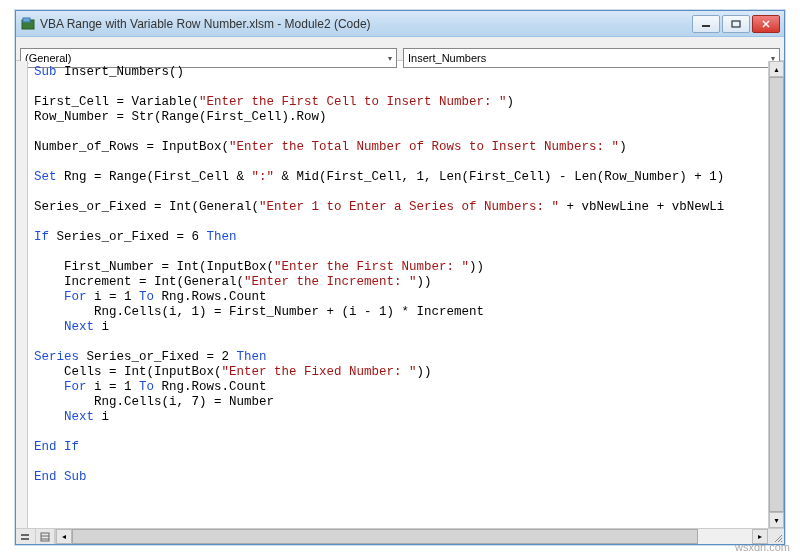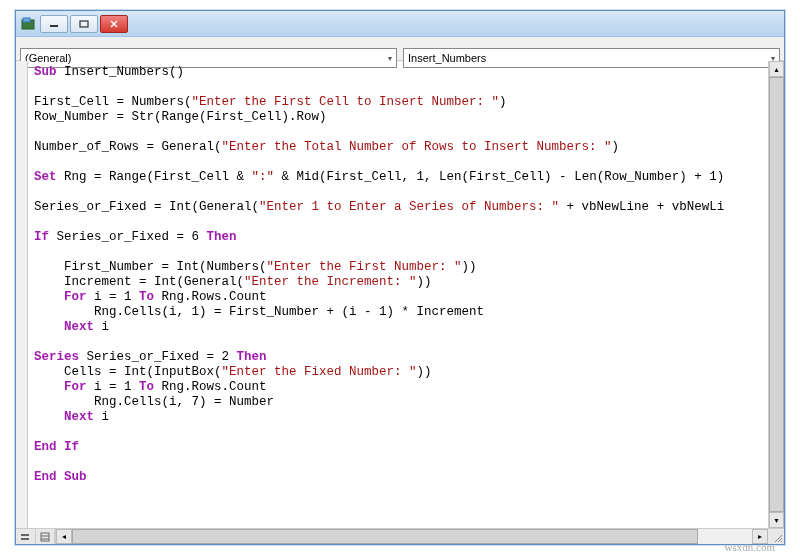--- a/index.html
+++ b/index.html
@@ -103,21 +103,21 @@
     .code-area {
       flex: 1;
       font-family: Consolas, "Courier New", monospace;
       font-size: 12.5px;
       line-height: 15px;
       padding: 4px 6px;
       white-space: pre;
       overflow: hidden;
       color: #000;
     }
-    .kw { color: #a21caf; font-weight: bold; }
+    .kw { color: #1d4ed8; }
     .str { color: #a31515; }
     .vscroll {
       width: 16px;
       background: #f0f0f0;
       border-left: 1px solid #ccc;
       display: flex;
       flex-direction: column;
     }
     .vscroll .sbtn {
       height: 16px;
@@ -200,38 +200,39 @@
       width: 16px;
       background: #e8e8e8;
       display: flex;
       align-items: flex-end;
       justify-content: flex-end;
       padding: 1px;
     }
     .watermark {
       position: absolute;
       bottom: 4px;
-      right: 25px;
+      right: 10px;
       font-size: 11px;
       color: #aaa;
-      font-family: Liberation Serif, serif;
+      font-family: Liberation Sans, sans-serif;
     }
   </style>
 </head>
 <body>
 
 <div class="window">
 
   <div class="titlebar">
     <span class="icon">
       <svg width="14" height="14" viewBox="0 0 14 14">
         <rect x="1" y="3" width="12" height="9" fill="#3a7a3a" stroke="#265d26"></rect>
         <rect x="2" y="1" width="7" height="4" fill="#6aa6d8" stroke="#3a7ab8"></rect>
       </svg>
     </span>
+    <span class="title">VBA Range with Variable Row Number.xlsm - Module2 (Code)</span>
     <div class="win-controls">
       <div class="win-btn">
         <svg width="10" height="8">
             <rect x="1" y="5" width="8" height="2" fill="#333"></rect>
           </svg>
       </div>
       <div class="win-btn">
         <svg width="10" height="8">
             <rect x="1" y="1" width="8" height="6" fill="none" stroke="#333" stroke-width="1.2"></rect>
           </svg>
@@ -253,32 +254,32 @@
     <div class="dropdown">
       <span>Insert_Numbers</span>
       <span class="dd-arrow">▾</span>
     </div>
   </div>
 
   <div class="code-container">
     <div class="margin-bar"></div>
     <div class="code-area"><span class="kw">Sub</span><span> Insert_Numbers()</span>
 <span></span>
-<span>First_Cell = Numbers(</span><span class="str">"Enter the First Cell to Insert Number: "</span><span>)</span>
+<span>First_Cell = Variable(</span><span class="str">"Enter the First Cell to Insert Number: "</span><span>)</span>
 <span>Row_Number = Str(Range(First_Cell).Row)</span>
 <span></span>
-<span>Number_of_Rows = General(</span><span class="str">"Enter the Total Number of Rows to Insert Numbers: "</span><span>)</span>
+<span>Number_of_Rows = InputBox(</span><span class="str">"Enter the Total Number of Rows to Insert Numbers: "</span><span>)</span>
 <span></span>
 <span class="kw">Set</span><span> Rng = Range(First_Cell &amp; </span><span class="str">":"</span><span> &amp; Mid(First_Cell, 1, Len(First_Cell) - Len(Row_Number) + 1)</span>
 <span></span>
 <span>Series_or_Fixed = Int(General(</span><span class="str">"Enter 1 to Enter a Series of Numbers: "</span><span> + vbNewLine + vbNewLi</span>
 <span></span>
 <span class="kw">If</span><span> Series_or_Fixed = 6 </span><span class="kw">Then</span>
 <span></span>
-<span>    First_Number = Int(Numbers(</span><span class="str">"Enter the First Number: "</span><span>))</span>
+<span>    First_Number = Int(InputBox(</span><span class="str">"Enter the First Number: "</span><span>))</span>
 <span>    Increment = Int(General(</span><span class="str">"Enter the Increment: "</span><span>))</span>
 <span>    </span><span class="kw">For</span><span> i = 1 </span><span class="kw">To</span><span> Rng.Rows.Count</span>
 <span>        Rng.Cells(i, 1) = First_Number + (i - 1) * Increment</span>
 <span>    </span><span class="kw">Next</span><span> i</span>
 <span></span>
 <span class="kw">Series</span><span> Series_or_Fixed = 2 </span><span class="kw">Then</span>
 <span>    Cells = Int(InputBox(</span><span class="str">"Enter the Fixed Number: "</span><span>))</span>
 <span>    </span><span class="kw">For</span><span> i = 1 </span><span class="kw">To</span><span> Rng.Rows.Count</span>
 <span>        Rng.Cells(i, 7) = Number</span>
 <span>    </span><span class="kw">Next</span><span> i</span>

